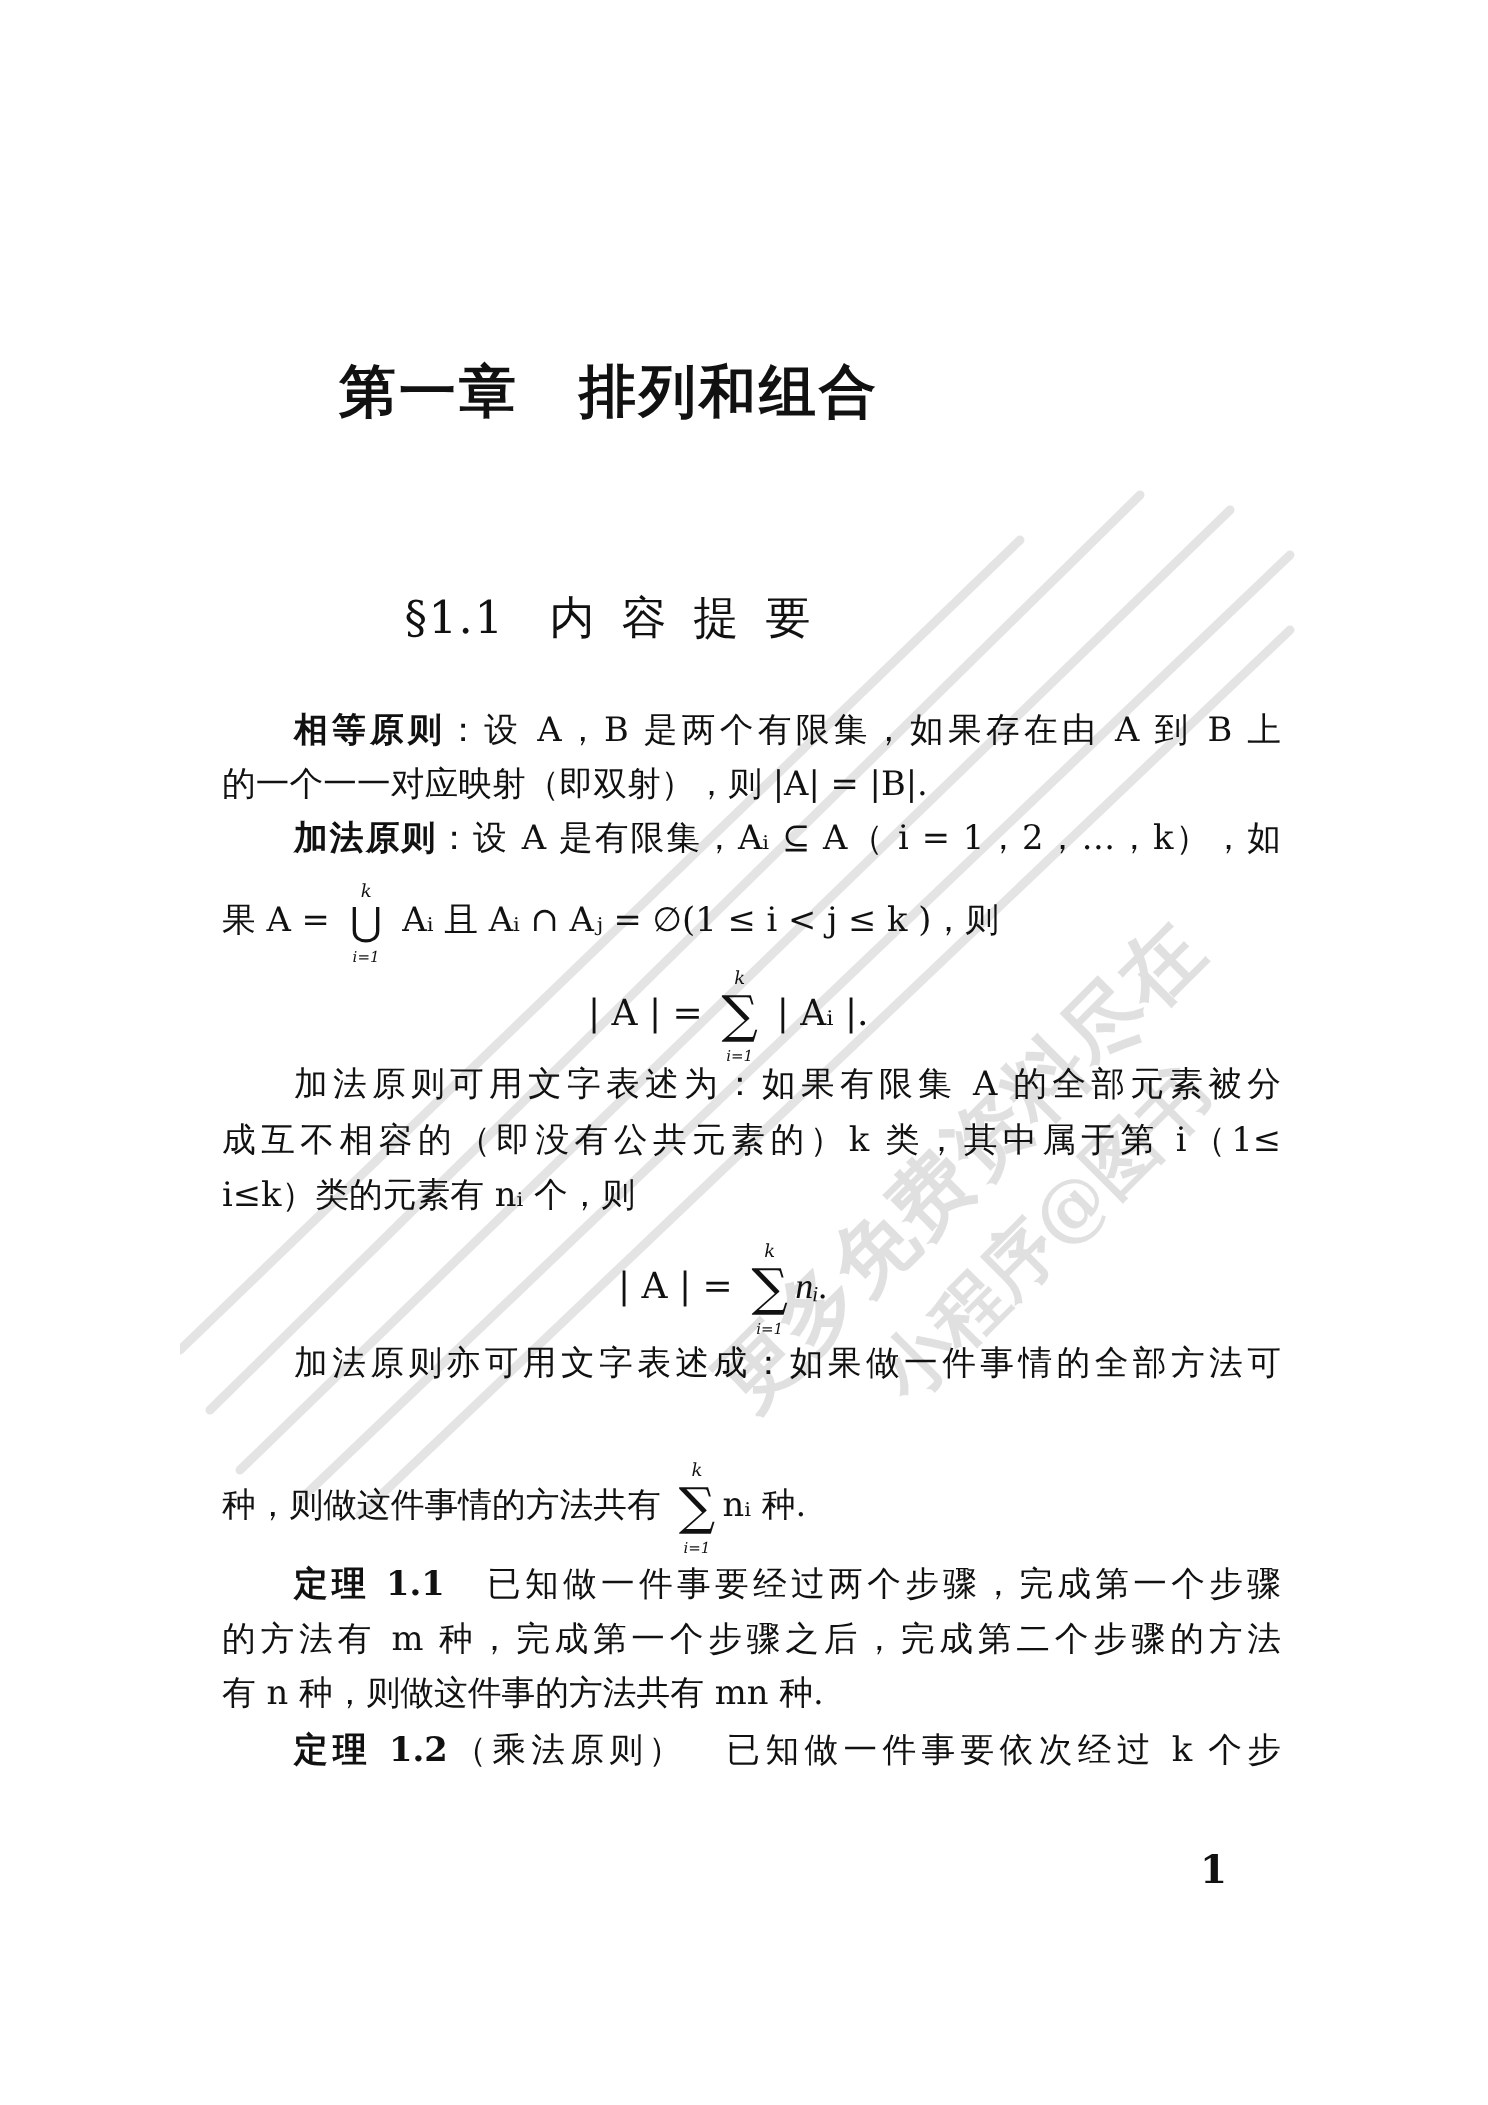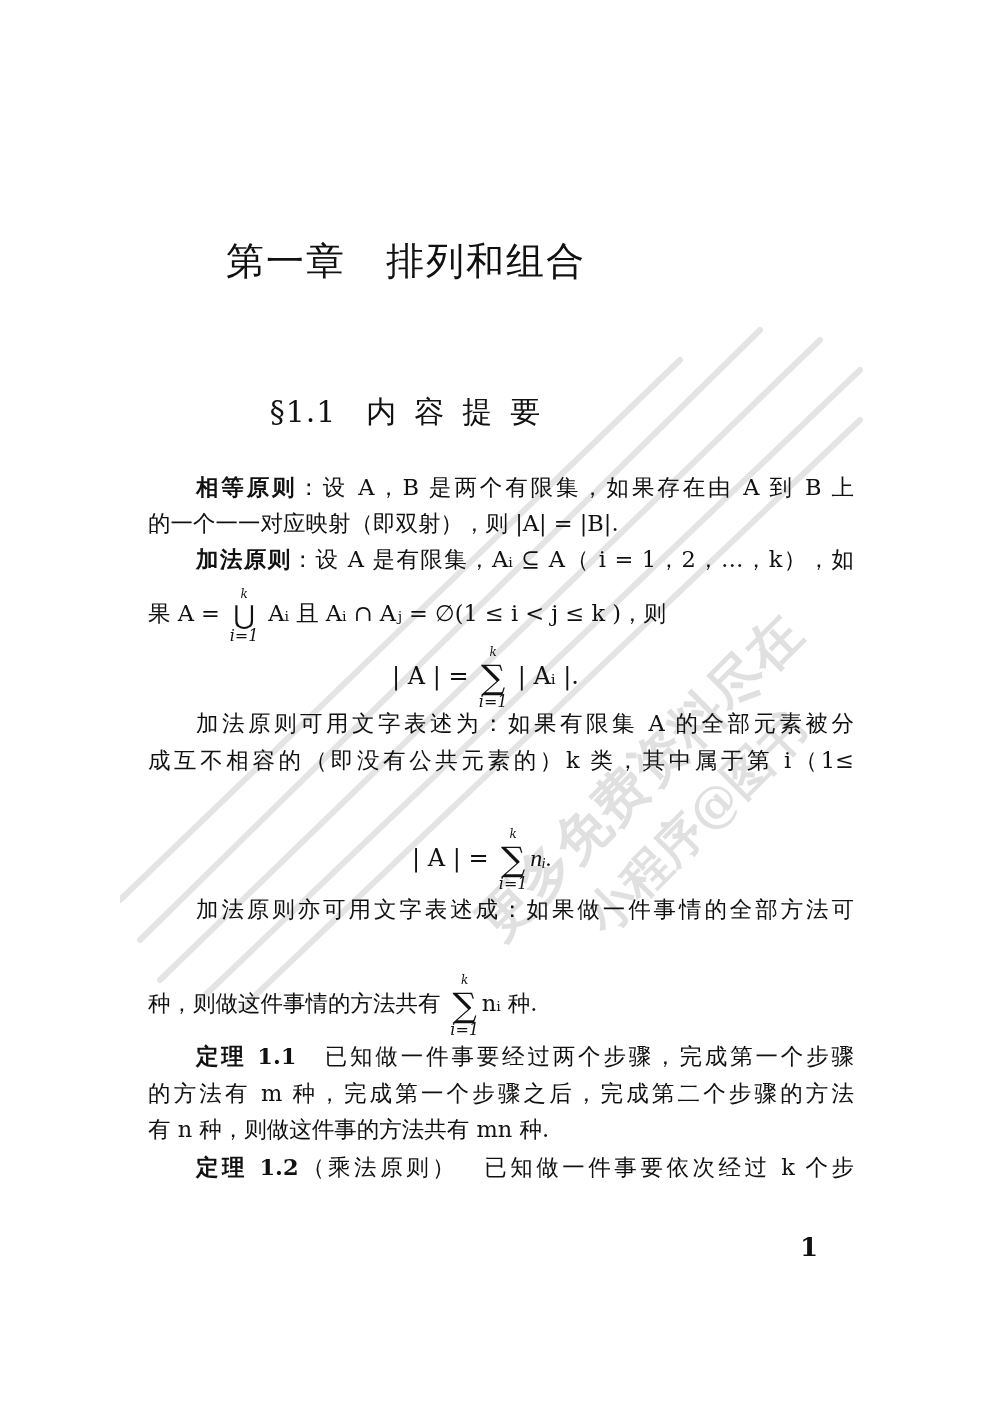--- a/index.html
+++ b/index.html
@@ -4,40 +4,40 @@
 <style>
   html, body { margin: 0; padding: 0; background: #ffffff; }
   body { width: 992px; height: 1403px; position: relative; overflow: hidden;
          font-family: "DejaVu Serif", "Liberation Serif", serif; color: #111; }
   .page { position: absolute; left: 0; top: 0; width: 992px; height: 1403px; }
 
   .watermark { position: absolute; left: 120px; top: 300px; width: 760px; height: 720px;
                pointer-events: none; opacity: 0.22; }
 
   .chapter-title { position: absolute; left: 0; width: 812px; top: 236px; text-align: center;
-                   font-size: 38px; font-weight: normal; letter-spacing: 2px; }
+                   font-size: 38px; font-weight: bold; letter-spacing: 2px; }
   .chapter-title .gap { display: inline-block; width: 40px; }
 
   .section-title { position: absolute; left: 0; width: 828px; top: 392px; text-align: center;
                    font-size: 30px; letter-spacing: 1px; }
   .section-title .gap { display: inline-block; width: 30px; }
   .section-title .sp { letter-spacing: 18px; }
 
   .line { position: absolute; left: 148px; width: 706px; font-size: 22.5px; line-height: 1;
           white-space: nowrap; }
   .indent { left: 196px; width: 658px; }
   .just { text-align-last: justify; text-align: justify; }
   .b { font-weight: bold; }
   .m { font-style: italic; font-family: Liberation Serif, serif; }
 
   .formula { position: absolute; font-size: 24px; line-height: 1; white-space: nowrap; }
   .bigop { display: inline-block; position: relative; text-align: center; vertical-align: middle; width: 34px; }
   .bigop .op { font-size: 34px; display: block; line-height: 1; }
   .bigop .up { position: absolute; top: -14px; left: 0; right: 0; font-size: 12px; font-style: italic; }
-  .bigop .lo { position: absolute; bottom: -16px; left: -6px; right: -6px; font-size: 16px; font-style: italic; }
+  .bigop .lo { position: absolute; bottom: -16px; left: -6px; right: -6px; font-size: 10px; font-style: italic; }
 
   .page-number { position: absolute; left: 800px; top: 1232px; font-size: 26px; font-weight: bold; }
 </style>
 </head>
 <body>
 
 <div class="page">
 
   <svg class="watermark" viewBox="0 0 760 720">
     <g stroke="#888" stroke-width="6" fill="none" stroke-linecap="round">
@@ -69,20 +69,21 @@
   </div>
   <div class="line" style="top:602px">
     <span>果 A = </span><span class="bigop"><span class="up">k</span><span class="op" style="font-size:26px">⋃</span><span class="lo">i=1</span></span><span> Aᵢ 且 Aᵢ ∩ Aⱼ = ∅(1 ≤ i &lt; j ≤ k )，则</span>
   </div>
   <div class="formula" style="left:392px; top:660px">
     <span>| A | = </span><span class="bigop"><span class="up">k</span><span class="op">∑</span><span class="lo">i=1</span></span><span> | Aᵢ |.</span>
   </div>
 
   <div class="line indent just" style="top:712px">加法原则可用文字表述为：如果有限集 A 的全部元素被分</div>
   <div class="line just" style="top:749px">成互不相容的（即没有公共元素的）k 类，其中属于第 i（1≤</div>
+  <div class="line" style="top:786px">i≤k）类的元素有 nᵢ 个，则</div>
   <div class="formula" style="left:412px; top:842px">
     <span>| A | = </span><span class="bigop"><span class="up">k</span><span class="op">∑</span><span class="lo">i=1</span></span><span class="m">nᵢ.</span>
   </div>
 
   <div class="line indent just" style="top:898px">加法原则亦可用文字表述成：如果做一件事情的全部方法可</div>
   <div class="line" style="top:988px">
     <span>种，则做这件事情的方法共有 </span><span class="bigop"><span class="up">k</span><span class="op">∑</span><span class="lo">i=1</span></span><span>nᵢ 种.</span>
   </div>
 
   <div class="line indent just" style="top:1045px">

